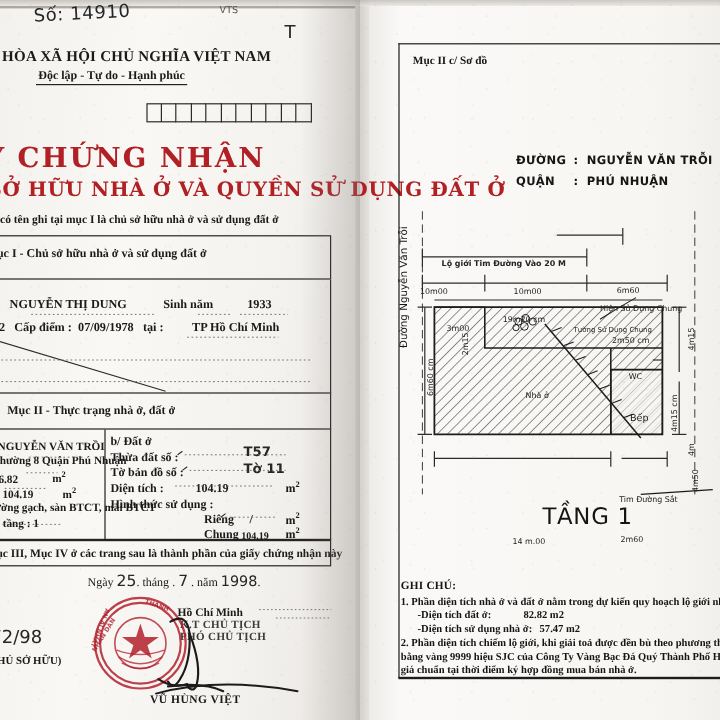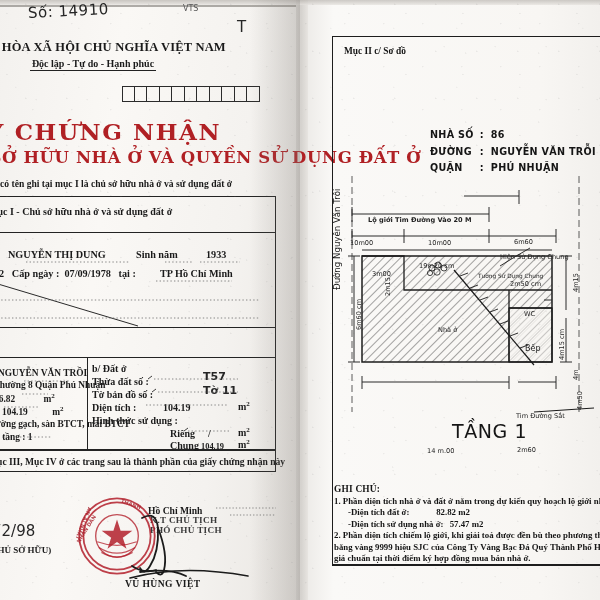--- a/index.html
+++ b/index.html
@@ -172,28 +172,29 @@
     <div class="subline">Chứng nhận người có tên ghi tại mục I là chủ sở hữu nhà ở và sử dụng đất ở</div>
 
     <div class="frame f1"></div>
     <div class="frame f2"></div>
     <div class="frame f3"></div>
     <div class="frame f4"></div>
     <div class="frame f5"></div>
     <div class="vsep"></div>
 
     <div class="muc1">Mục I - Chủ sở hữu nhà ở và sử dụng đất ở</div>
+    <div class="muc2">Mục II - Thực trạng nhà ở, đất ở</div>
     <div class="muc4">Mục III, Mục IV ở các trang sau là thành phần của giấy chứng nhận này</div>
 
     <div class="r1">NGUYỄN THỊ DUNG</div>
     <div class="r1b">Sinh năm</div>
     <div class="r1c">1933</div>
     <div class="r2">
       <span>02</span>
-      &nbsp;&nbsp;<span>Cấp ngày :</span>
+      &nbsp;&nbsp;<span>Cấp điểm :</span>
       &nbsp;<span>07/09/1978</span>
       &nbsp;&nbsp;<span>tại :</span>
     </div>
     <div class="r2b">TP Hồ Chí Minh</div>
 
     <svg class="diagline" viewBox="0 0 144 46">
       <line x1="2" y1="2" x2="142" y2="44" stroke="#2a2a2a" stroke-width="1"></line>
     </svg>
     <svg style="position:absolute;left:-30px;top:238px;width:306px;height:90px;" viewBox="0 0 306 90">
       <g stroke="#6d6d6d" stroke-width="0.8" stroke-dasharray="1.4,2.2">
@@ -248,20 +249,28 @@
     </svg>
     <svg style="position:absolute;left:-22px;top:364px;width:100px;height:80px;" viewBox="0 0 100 80">
       <g stroke="#6d6d6d" stroke-width="0.8" stroke-dasharray="1.4,2.2">
         <line x1="46" y1="17" x2="92" y2="17"></line>
           <line x1="44" y1="30" x2="70" y2="30"></line>
         <line x1="26" y1="43" x2="62" y2="43"></line>
           <line x1="24" y1="73" x2="74" y2="73"></line>
       </g>
     </svg>
 
+    <div class="ngay">
+      <span>Ngày</span>
+      <span class="hand" style="font-size:13px;">25</span>.
+      <span>tháng</span> .
+      <span class="hand" style="font-size:13px;">7</span> .
+      <span>năm</span>
+      <span class="hand" style="font-size:12px;">1998</span>.
+    </div>
     <div class="hcm">Hồ Chí Minh</div>
     <div class="kt">K.T CHỦ TỊCH</div>
     <div class="pho">PHÓ CHỦ TỊCH</div>
     <div class="signer">VŨ HÙNG VIỆT</div>
     <div class="sobox hand">72/98</div>
     <div class="sohuu">(CHỦ SỞ HỮU)</div>
 
     <svg style="position:absolute;left:148px;top:502px;width:130px;height:14px;" viewBox="0 0 130 14">
       <g stroke="#6d6d6d" stroke-width="0.8" stroke-dasharray="1.3,2">
         <line x1="68" y1="6" x2="128" y2="6"></line>
@@ -301,25 +310,20 @@
     </svg>
   </div>
 
   <div class="R">
     <div class="rbox"></div>
     <div class="rbox-b"></div>
     <div class="muc2c">Mục II c/ Sơ đồ</div>
 
     <table class="addr">
       <tbody>
-          <tr>
-            <td class="k">NHÀ SỐ</td>
-          <td class="c">:</td>
-          <td>86</td>
-          </tr>
       <tr>
             <td class="k">ĐƯỜNG</td>
           <td class="c">:</td>
           <td>NGUYỄN VĂN TRỖI</td>
           </tr>
       <tr>
             <td class="k">QUẬN</td>
           <td class="c">:</td>
           <td>PHÚ NHUẬN</td>
           </tr>

